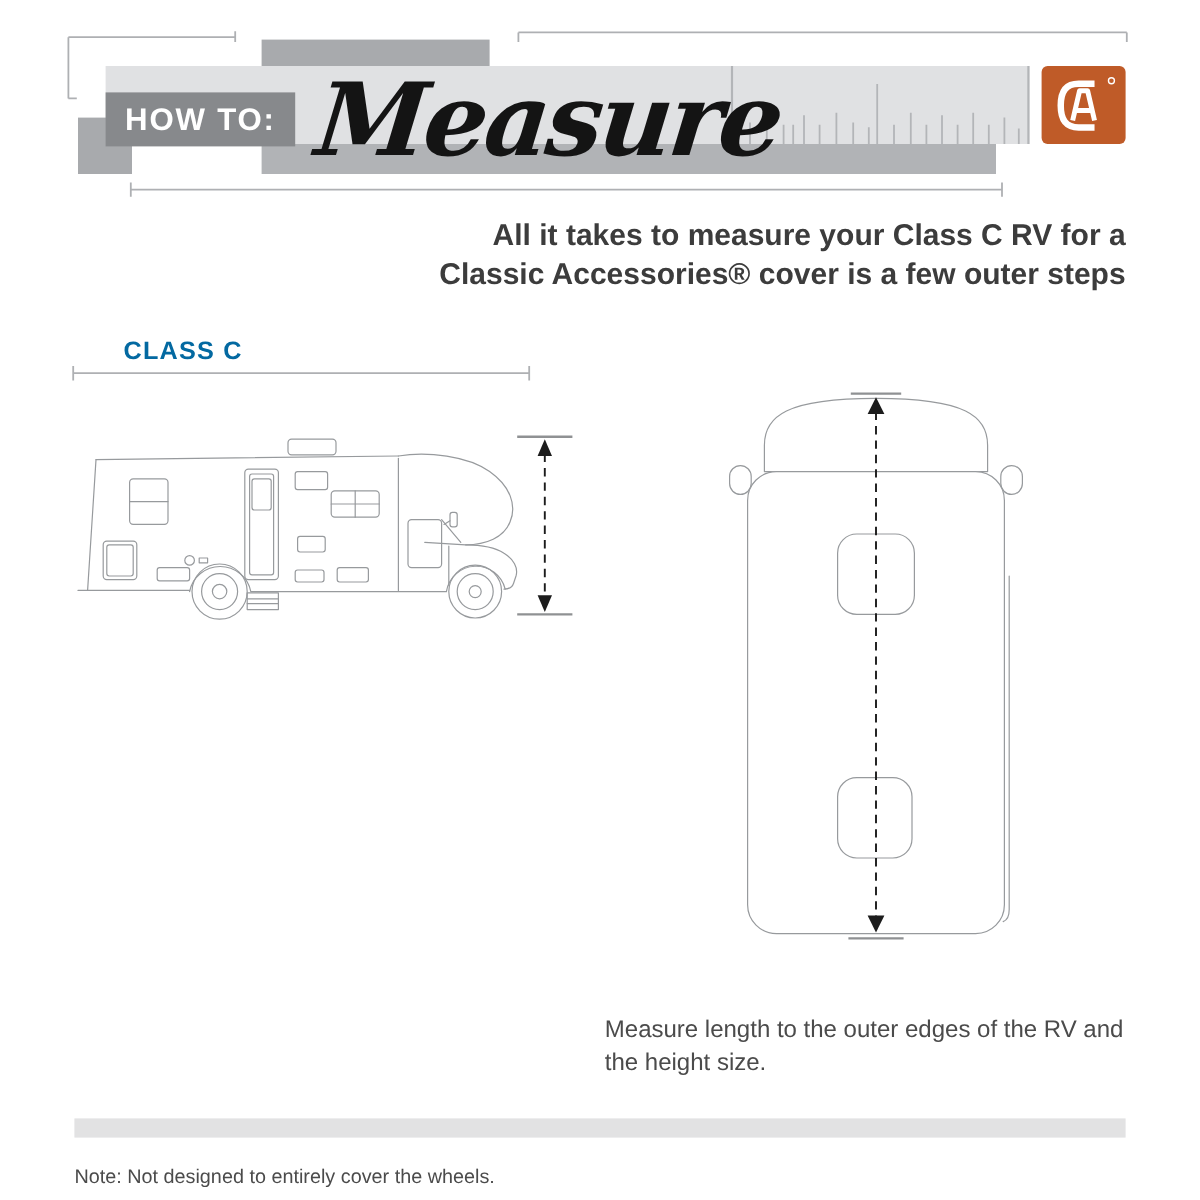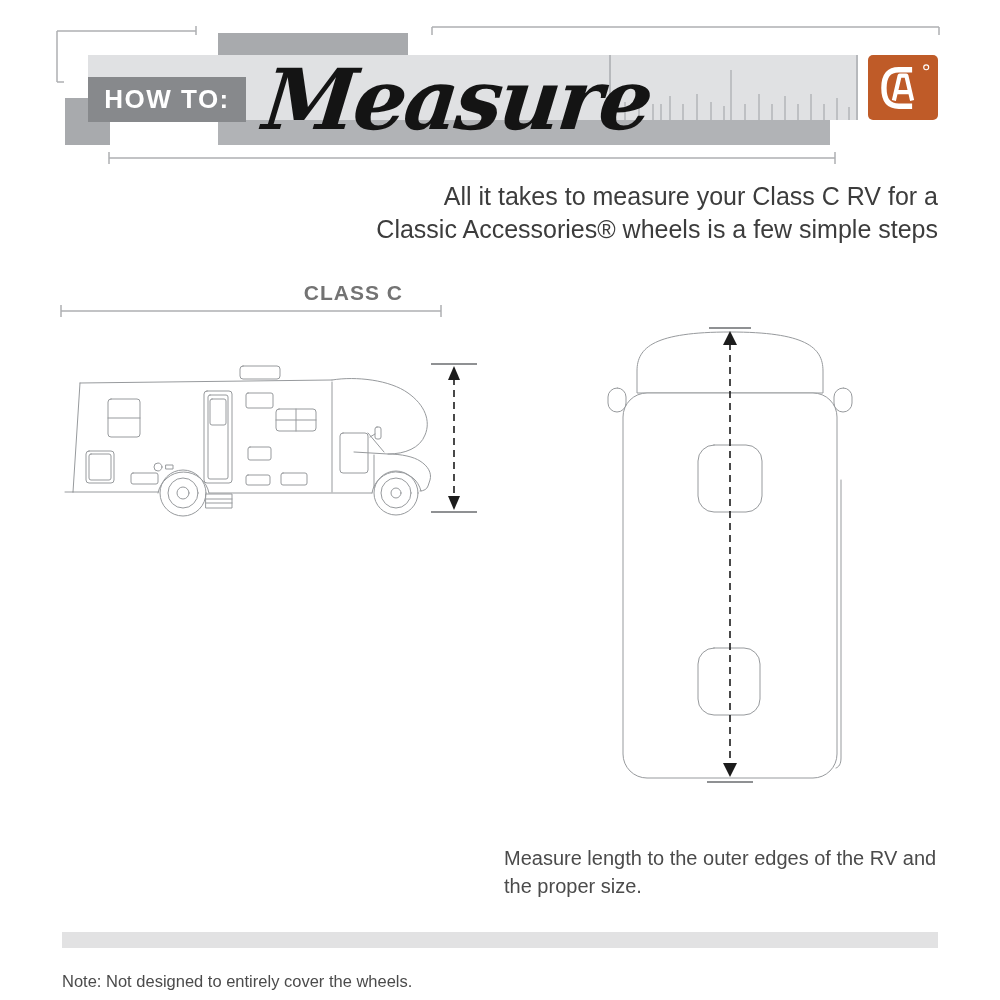--- a/index.html
+++ b/index.html
@@ -21,24 +21,24 @@
           font-style:italic;font-weight:bold;font-size:84px;line-height:100px;color:#141414;
           transform:skewX(-6deg);letter-spacing:-3px;}
 
   .logo{left:868px;top:55px;width:70px;height:65px;background:var(--accent,#bf5b28);
         border-radius:5px;display:flex;align-items:center;justify-content:center;z-index:3;}
 
   .ruler{left:598px;top:55px;z-index:2;}
   .deco{z-index:2;}
 
   .intro{left:350px;top:180px;width:588px;text-align:right;font-size:25px;line-height:33px;
-         color:var(--text,#3c3c3c);z-index:4;}
-
-  .class-label{left:103px;top:281px;width:300px;text-align:right;font-size:21px;font-weight:bold;
-         letter-spacing:1px;color:#737373;}
+         color:var(--text,#3c3c3c);z-index:4;font-weight:bold;}
+
+  .class-label{left:103px;top:281px;width:300px;text-align:left;font-size:21px;font-weight:bold;
+         letter-spacing:1px;color:#0369a1;}
 
   .caption{left:504px;top:845px;width:440px;font-size:20px;line-height:27.5px;color:var(--text_soft,#4b4b4b);}
 
   .divider{left:62px;top:932px;width:876px;height:16px;background:var(--divider,#e2e2e3);}
   .note{left:62px;top:972px;font-size:16.5px;color:var(--text_soft,#4b4b4b);}
 
   svg{display:block;}
   .draw{stroke:var(--stroke,#979a9d);stroke-width:1;fill:none;stroke-linejoin:round;stroke-linecap:round;}
   .drawfill{stroke:var(--stroke,#979a9d);stroke-width:1;fill:#fff;stroke-linejoin:round;}
   .mgray{stroke:var(--line,#aeb0b3);stroke-width:1.5;fill:none;}
@@ -103,21 +103,21 @@
   </svg>
   <svg class="abs deco" style="left:430px;top:24px" width="512" height="14" viewBox="0 0 512 14">
     <path class="mgray" d="M2 3 H509 M2 3 V11 M509 3 V11"></path>
   </svg>
   <svg class="abs deco" style="left:106px;top:150px" width="732" height="16" viewBox="0 0 732 16">
     <path class="mgray" d="M3 8 H729 M3 2 V14 M729 2 V14"></path>
   </svg>
 
   <div class="abs intro">
     <div>All it takes to measure your Class C RV for a</div>
-    <div>Classic Accessories® wheels is a few simple steps</div>
+    <div>Classic Accessories® cover is a few outer steps</div>
   </div>
 
   <div class="abs class-label">CLASS C</div>
   <svg class="abs" style="left:58px;top:303px" width="386" height="16" viewBox="0 0 386 16">
     <path class="mgray" d="M3 8 H383 M3 2 V14 M383 2 V14"></path>
   </svg>
 
   <svg class="abs" style="left:58px;top:355px" width="378" height="165" viewBox="0 0 378 165">
     <g class="draw">
 
@@ -197,19 +197,19 @@
     <g>
       <path class="cap" d="M106 5 H148 M104 459 H150" stroke="#1c1c1c"></path>
       <path class="dash" d="M127 20 V442"></path>
       <polygon class="ah" points="127,8 120,22 134,22"></polygon>
       <polygon class="ah" points="127,454 120,440 134,440"></polygon>
     </g>
   </svg>
 
   <div class="abs caption">
     <div>Measure length to the outer edges of the RV and</div>
-    <div>the proper size.</div>
+    <div>the height size.</div>
   </div>
 
   <div class="abs divider"></div>
   <div class="abs note">Note: Not designed to entirely cover the wheels.</div>
 
 </div>
 
 </body></html>

